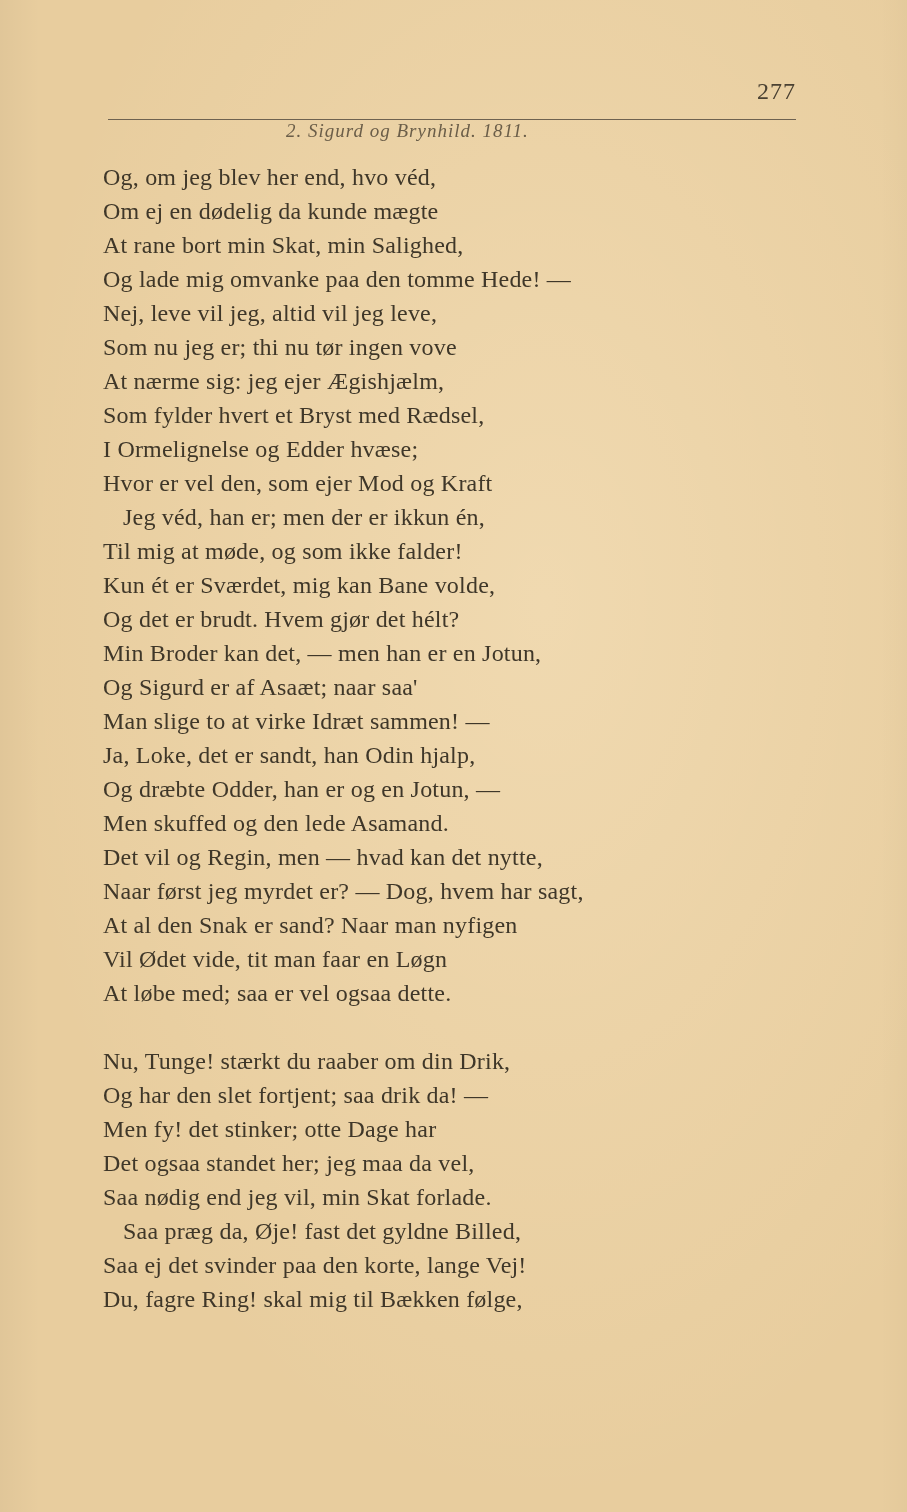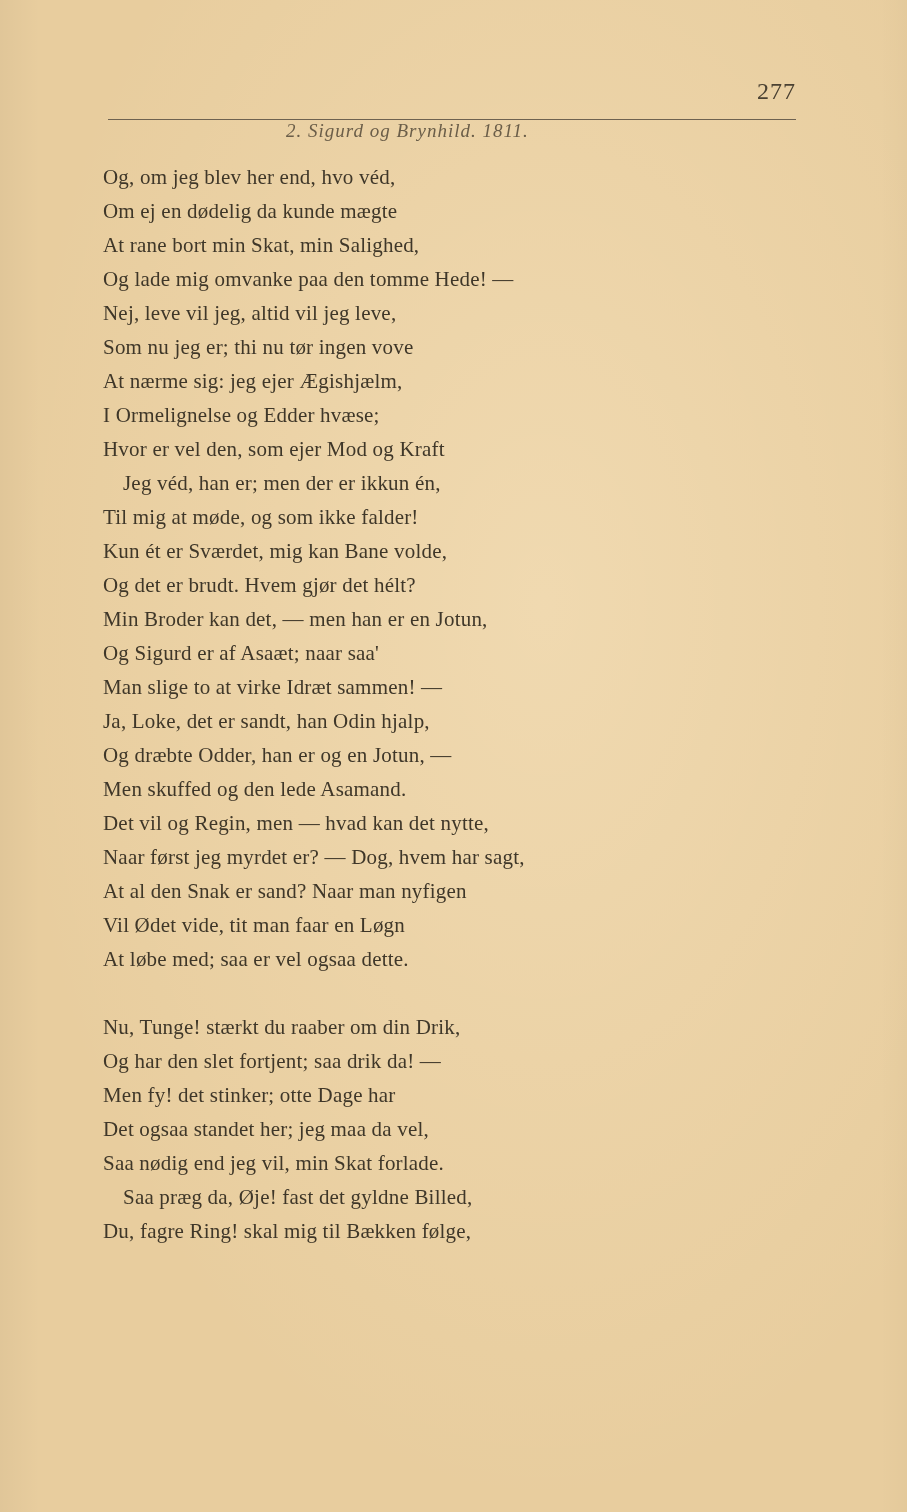--- a/index.html
+++ b/index.html
@@ -64,21 +64,21 @@
       top: 160px;
       width: 720px;
     }
     .stanza {
       margin: 0 0 34px 0;
     }
     .line {
       display: block;
       height: 34px;
       line-height: 34px;
-      font-size: 21px;
+      font-size: 24px;
       white-space: nowrap;
       color: #3f3729;
       letter-spacing: 0.2px;
     }
     .line.indent {
       padding-left: 20px;
     }
   </style>
 </head>
 <body>
@@ -92,20 +92,21 @@
 
   <div class="verse" id="verse">
     <div class="stanza">
         <span class="line">Og, om jeg blev her end, hvo véd,</span>
         <span class="line">Om ej en dødelig da kunde mægte</span>
         <span class="line">At rane bort min Skat, min Salighed,</span>
         <span class="line">Og lade mig omvanke paa den tomme Hede! —</span>
         <span class="line">Nej, leve vil jeg, altid vil jeg leve,</span>
         <span class="line">Som nu jeg er; thi nu tør ingen vove</span>
         <span class="line">At nærme sig: jeg ejer Ægishjælm,</span>
+        <span class="line">Som fylder hvert et Bryst med Rædsel,</span>
         <span class="line">I Ormelignelse og Edder hvæse;</span>
         <span class="line">Hvor er vel den, som ejer Mod og Kraft</span>
         <span class="line indent">Jeg véd, han er; men der er ikkun én,</span>
         <span class="line">Til mig at møde, og som ikke falder!</span>
         <span class="line">Kun ét er Sværdet, mig kan Bane volde,</span>
         <span class="line">Og det er brudt. Hvem gjør det hélt?</span>
         <span class="line">Min Broder kan det, — men han er en Jotun,</span>
         <span class="line">Og Sigurd er af Asaæt; naar saa'</span>
         <span class="line">Man slige to at virke Idræt sammen! —</span>
         <span class="line">Ja, Loke, det er sandt, han Odin hjalp,</span>
@@ -117,16 +118,17 @@
         <span class="line">Vil Ødet vide, tit man faar en Løgn</span>
         <span class="line">At løbe med; saa er vel ogsaa dette.</span>
       </div>
     <div class="stanza">
         <span class="line">Nu, Tunge! stærkt du raaber om din Drik,</span>
         <span class="line">Og har den slet fortjent; saa drik da! —</span>
         <span class="line">Men fy! det stinker; otte Dage har</span>
         <span class="line">Det ogsaa standet her; jeg maa da vel,</span>
         <span class="line">Saa nødig end jeg vil, min Skat forlade.</span>
         <span class="line indent">Saa præg da, Øje! fast det gyldne Billed,</span>
+        <span class="line">Saa ej det svinder paa den korte, lange Vej!</span>
         <span class="line">Du, fagre Ring! skal mig til Bækken følge,</span>
       </div>
   </div>
 </div>
 
 </body></html>

